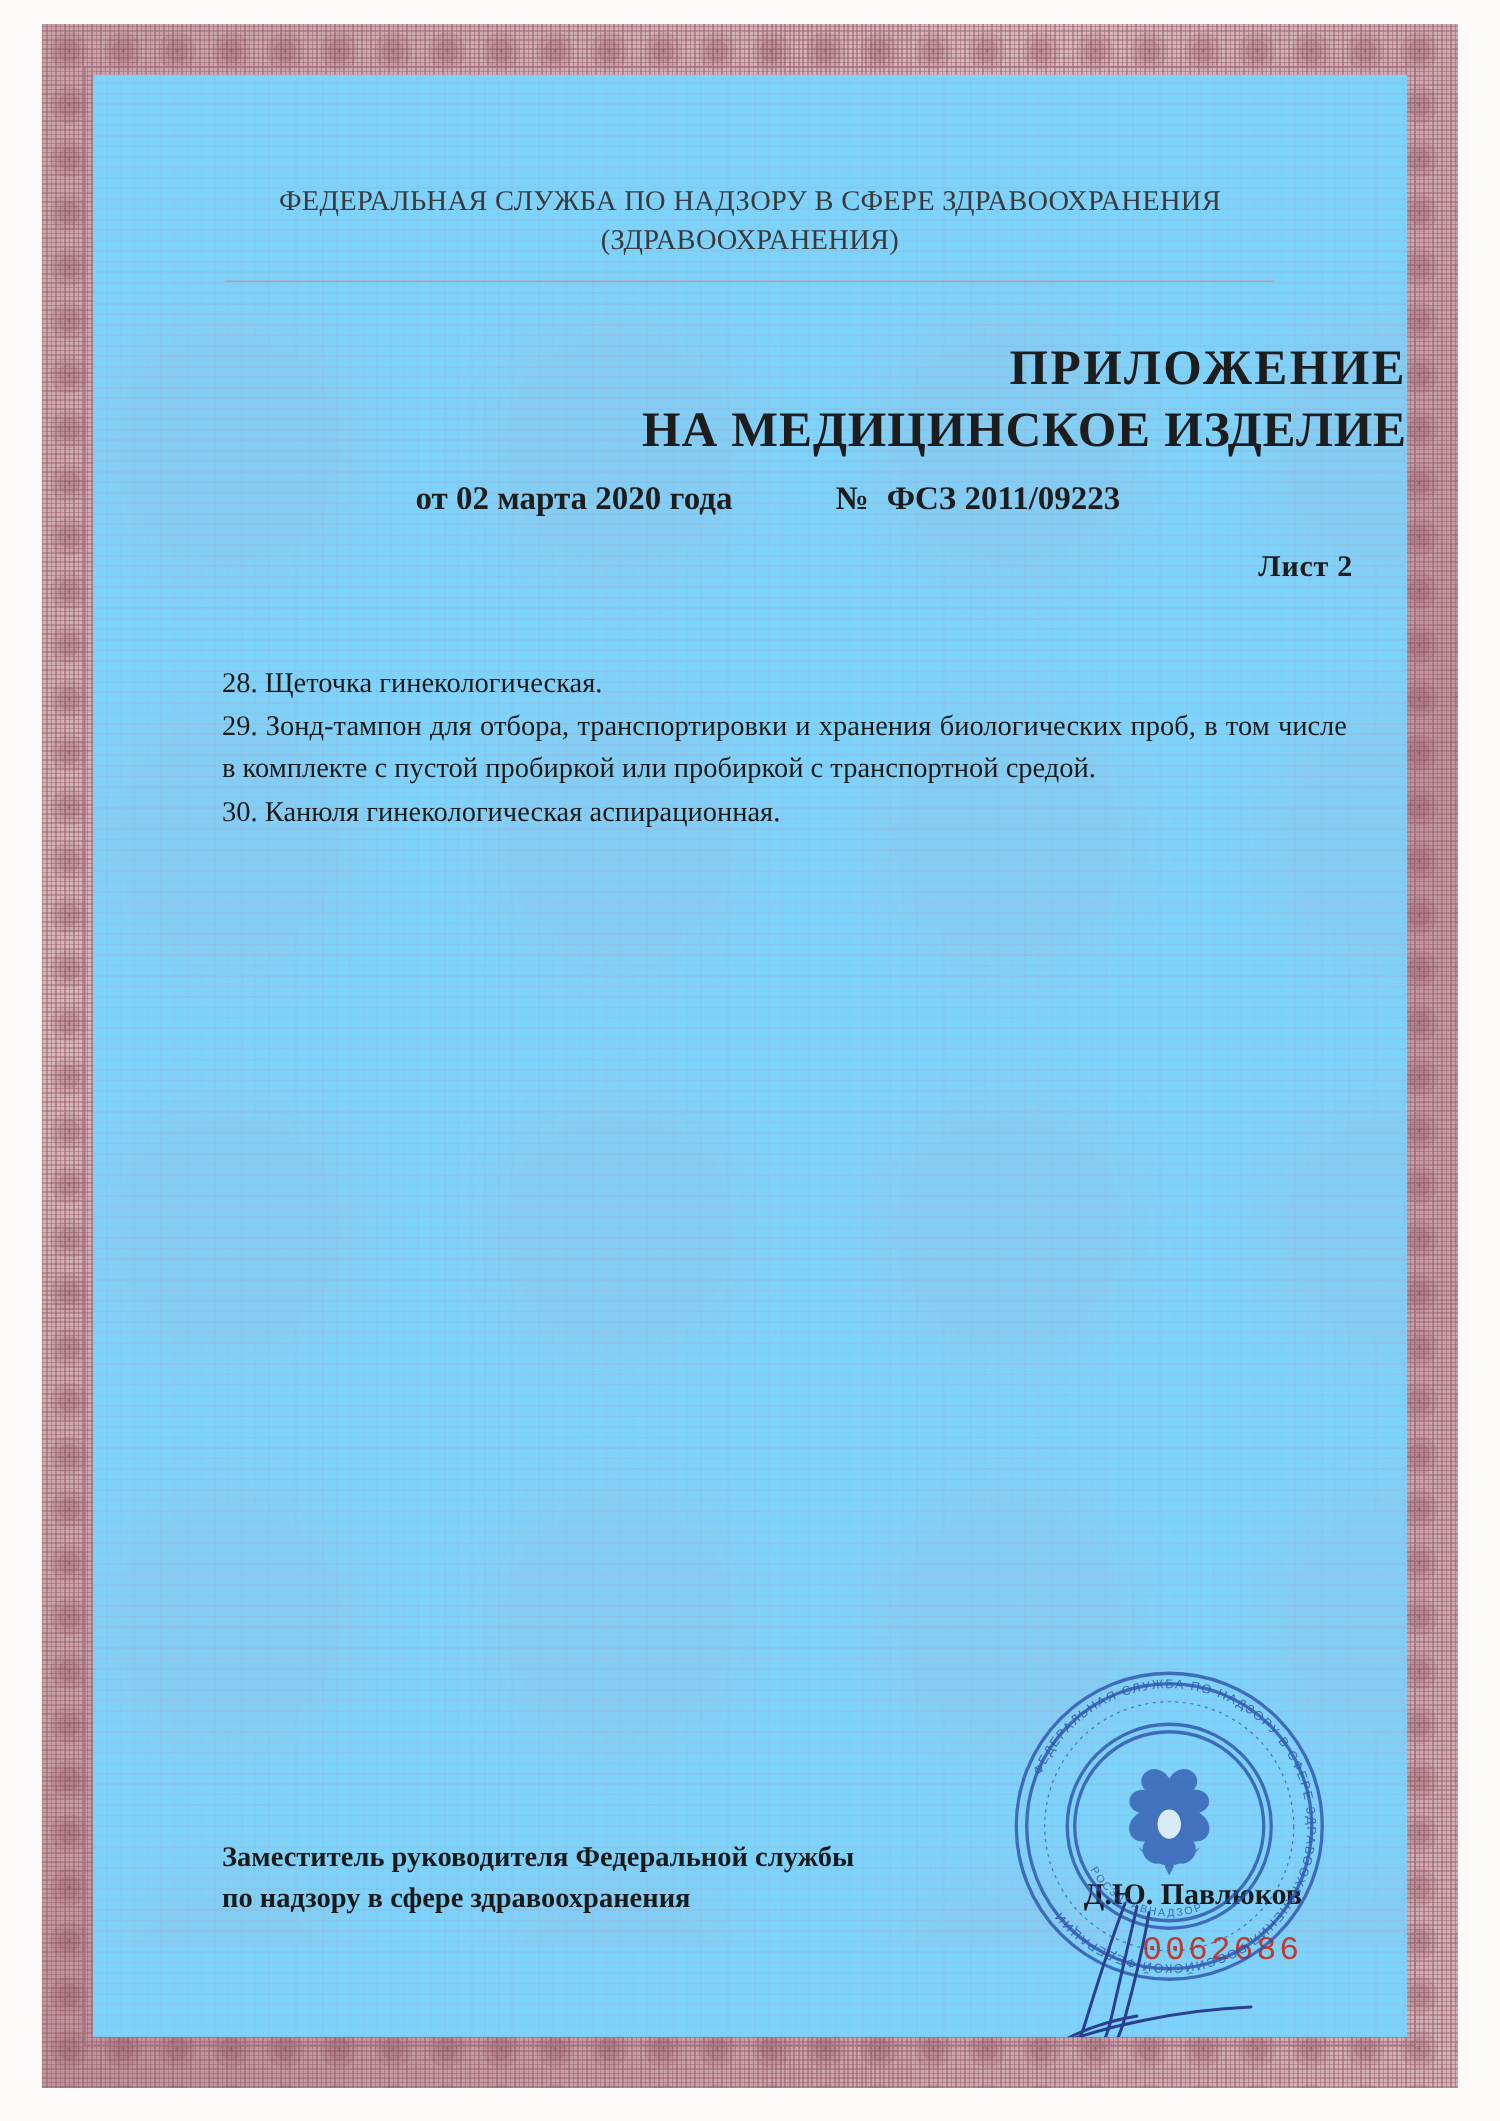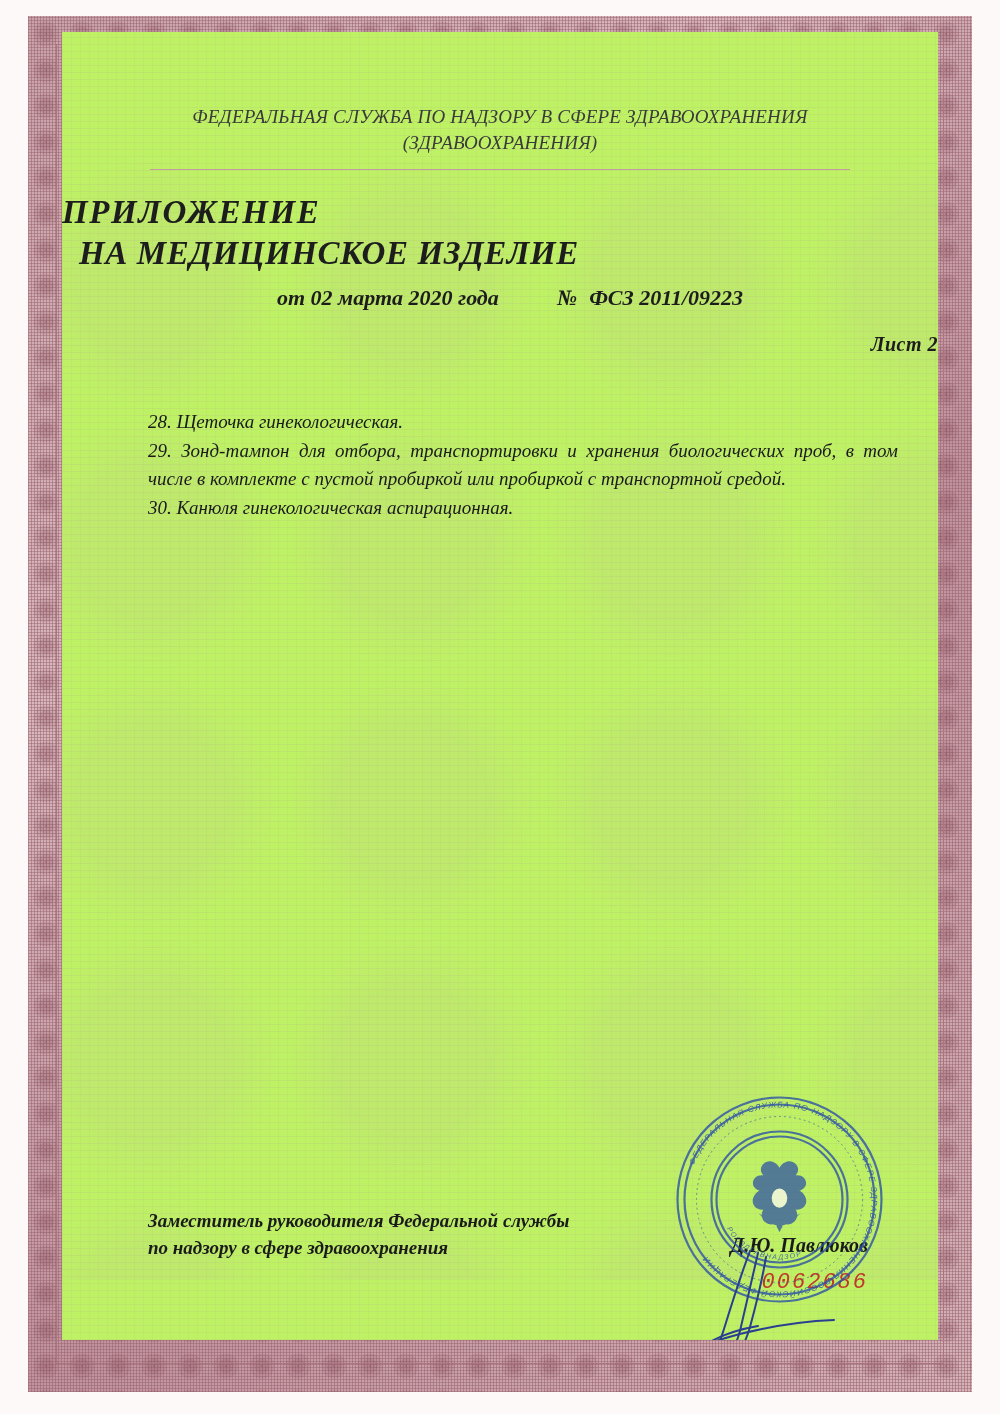--- a/index.html
+++ b/index.html
@@ -56,27 +56,26 @@
     position: absolute;
     left: 56px; top: 44px;
     width: 888px;
     height: 1320px;
     border: 1px solid #a9737f;
     box-sizing: border-box;
   }
 
   .paper {
     position: absolute;
-    left: 62px; top: 32px;
+    left: 62px; top: 50px;
     width: 876px;
     height: 1308px;
-    background: #bef264;
+    background: #7dd3fc;
     box-sizing: border-box;
     overflow: hidden;
-    font-style: italic;
   }
   
   .paper::before {
     content: "";
     position: absolute;
     left: 0; top: 0; right: 0; bottom: 0;
     background-image:
       repeating-linear-gradient(0deg, rgba(175,140,155,0.12) 0 1px, transparent 1px 7px),
       repeating-linear-gradient(90deg, rgba(175,140,155,0.08) 0 1px, transparent 1px 9px);
     pointer-events: none;
@@ -109,22 +108,22 @@
   .org-line .l2 { display: block; }
 
   .rule {
     width: 700px;
     margin: 14px auto 0;
     height: 1px;
     background: #c49aa4;
   }
 
   .title {
-    text-align: left;
-    margin-top: 22px;
+    text-align: right;
+    margin-top: 38px;
     color: #1d1d1d;
   }
   .title .t1 {
     font-size: 33px;
     font-weight: bold;
     letter-spacing: 1.6px;
     line-height: 1.22;
     display: block;
   }
   .title .t2 {
@@ -162,20 +161,21 @@
     left: 495px;
     top: 0;
     font-size: 22px;
     font-weight: bold;
     color: #1d1d1d;
   }
   .docmeta .numwrap .no { margin-right: 12px; }
 
   .sheet {
     text-align: right;
+    padding-right: 36px;
     margin-top: 14px;
     font-size: 20px;
     font-weight: bold;
     color: #1d1d1d;
     letter-spacing: .5px;
   }
 
   .items {
     margin: 52px 0 0 0;
     padding: 0 40px 0 86px;

